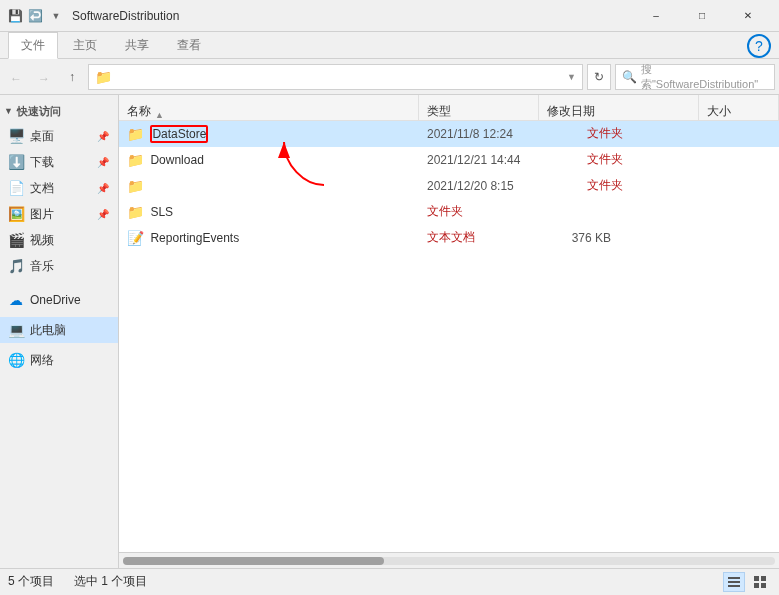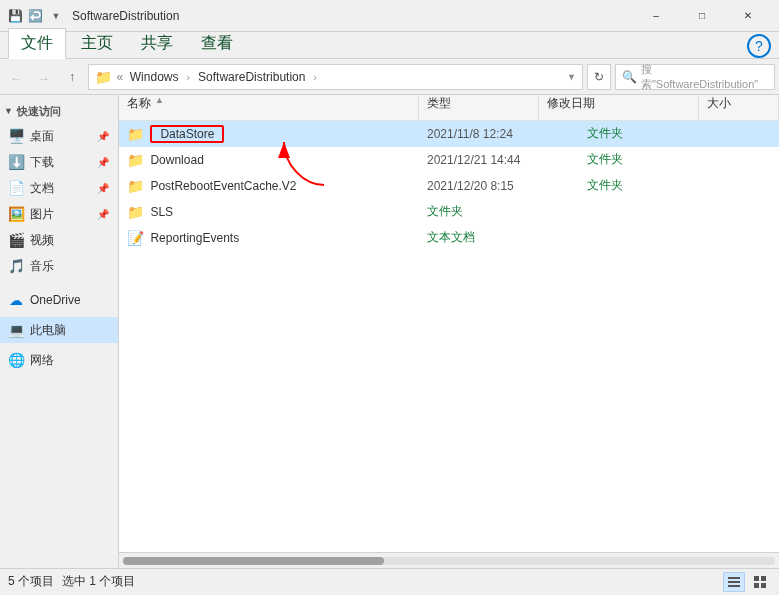--- a/index.html
+++ b/index.html
@@ -61,23 +61,23 @@
       border-bottom: 1px solid #d0d0d0;
     }
     .ribbon-tabs {
       display: flex;
       height: 26px;
       align-items: flex-end;
       padding: 0 8px;
     }
     .ribbon-tab {
       padding: 4px 12px;
-      font-size: 16px;
-      cursor: pointer;
-      color: #14532d;
+      font-size: 12px;
+      cursor: pointer;
+      color: #737373;
       border: 1px solid transparent;
       border-bottom: none;
       margin-right: 2px;
     }
     .ribbon-tab.active {
       background: #fff;
       border-color: #d0d0d0;
       border-bottom: 1px solid #fff;
       margin-bottom: -1px;
       z-index: 1;
@@ -230,21 +230,21 @@
       align-items: center;
       height: 26px;
       border-bottom: 1px solid #e0e0e0;
       background: #f5f5f5;
       position: sticky;
       top: 0;
       z-index: 1;
     }
     .col-header {
       display: flex;
-      align-items: flex-start;
+      align-items: flex-end;
       height: 100%;
       padding: 0 8px;
       font-size: 12px;
       color: #333;
       cursor: pointer;
       border-right: 1px solid #e0e0e0;
       gap: 4px;
     }
     .col-name { width: 300px; }
     .col-date { width: 160px; }
@@ -265,33 +265,33 @@
       align-items: center;
       height: 100%;
       padding: 0 8px;
       font-size: 12px;
       color: #333;
       overflow: hidden;
       white-space: nowrap;
     }
     .file-col-name { width: 300px; gap: 6px; }
     .file-col-date { width: 160px; color: #555; }
-    .file-col-type { width: 120px; color: #15803d; }
+    .file-col-type { width: 120px; color: #b91c1c; }
     .file-col-size { width: 80px; color: #555; justify-content: flex-end; }
     .file-icon { font-size: 14px; }
     .folder-icon-yellow { color: #dcb34a; }
     .file-doc-icon { color: #4472c4; }
 
     
     .datastore-row .file-col-name {
       position: relative;
     }
     .datastore-label {
       border: 2px solid red;
-      padding: 0 8px;
+      padding: 0 0;
       border-radius: 2px;
       color: #333;
       font-size: 12px;
     }
 
     
     .h-scrollbar-area {
       height: 16px;
       background: #f0f0f0;
       border-top: 1px solid #d0d0d0;
@@ -318,21 +318,21 @@
     
     .status-bar {
       height: 26px;
       background: #f0f0f0;
       border-top: 1px solid #d0d0d0;
       display: flex;
       align-items: center;
       padding: 0 8px;
       font-size: 12px;
       color: #333;
-      gap: 8px;
+      gap: 20px;
     }
     .status-right {
       margin-left: auto;
       display: flex;
       gap: 4px;
     }
     .view-btn {
       width: 22px;
       height: 20px;
       display: flex;
@@ -376,27 +376,20 @@
     </div>
   </div>
 </div>
 
 <div class="address-bar-row">
   <div class="nav-btn disabled">←</div>
   <div class="nav-btn disabled">→</div>
   <div class="nav-btn">↑</div>
   <div class="address-box">
     <span class="folder-icon">📁</span>
-    <span class="address-breadcrumb">
-      <span style="color:#888;">«&nbsp;</span>
-      <span>Windows</span>
-      <span class="address-chevron">&nbsp;›&nbsp;</span>
-      <span>SoftwareDistribution</span>
-      <span class="address-chevron">&nbsp;›&nbsp;</span>
-    </span>
     <div style="margin-left:auto; display:flex; gap:4px; align-items:center;">
       <span style="font-size:9px;color:#888;">▼</span>
     </div>
   </div>
   <div class="refresh-btn">↻</div>
   <div class="search-box">
     <span class="search-icon">🔍</span>
     <span style="font-size:11px;color:#999;">搜索"SoftwareDistribution"</span>
   </div>
 </div>
@@ -488,21 +481,20 @@
           <span>Download</span>
         </div>
         <div class="file-col file-col-date">2021/12/21 14:44</div>
         <div class="file-col file-col-type">文件夹</div>
         <div class="file-col file-col-size"></div>
       </div>
 
       <div class="file-row">
         <div class="file-col file-col-name">
           <span class="file-icon folder-icon-yellow">📁</span>
-          <span>PostRebootEventCache.V2</span>
         </div>
         <div class="file-col file-col-date">2021/12/20 8:15</div>
         <div class="file-col file-col-type">文件夹</div>
         <div class="file-col file-col-size"></div>
       </div>
 
       <div class="file-row">
         <div class="file-col file-col-name">
           <span class="file-icon folder-icon-yellow">📁</span>
           <span>SLS</span>
@@ -510,20 +502,21 @@
         <div class="file-col file-col-type">文件夹</div>
         <div class="file-col file-col-size"></div>
       </div>
 
       <div class="file-row">
         <div class="file-col file-col-name">
           <span class="file-icon file-doc-icon">📝</span>
           <span>ReportingEvents</span>
         </div>
         <div class="file-col file-col-type">文本文档</div>
+        <div class="file-col file-col-size">376 KB</div>
       </div>
     </div>
 
     <svg style="position:absolute;left:155px;top:35px;pointer-events:none;overflow:visible;" width="120" height="70">
       <defs>
         <marker id="arrowhead" markerWidth="8" markerHeight="6" refX="8" refY="3" orient="auto">
           <polygon points="0 0, 8 3, 0 6" fill="red"></polygon>
         </marker>
       </defs>
 

